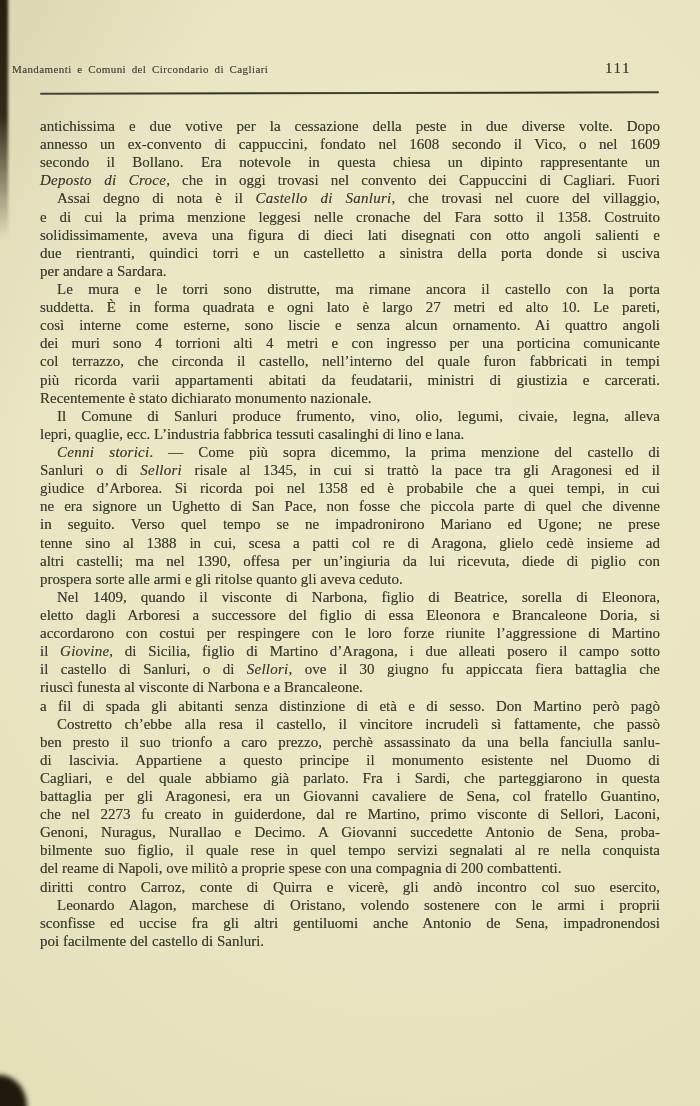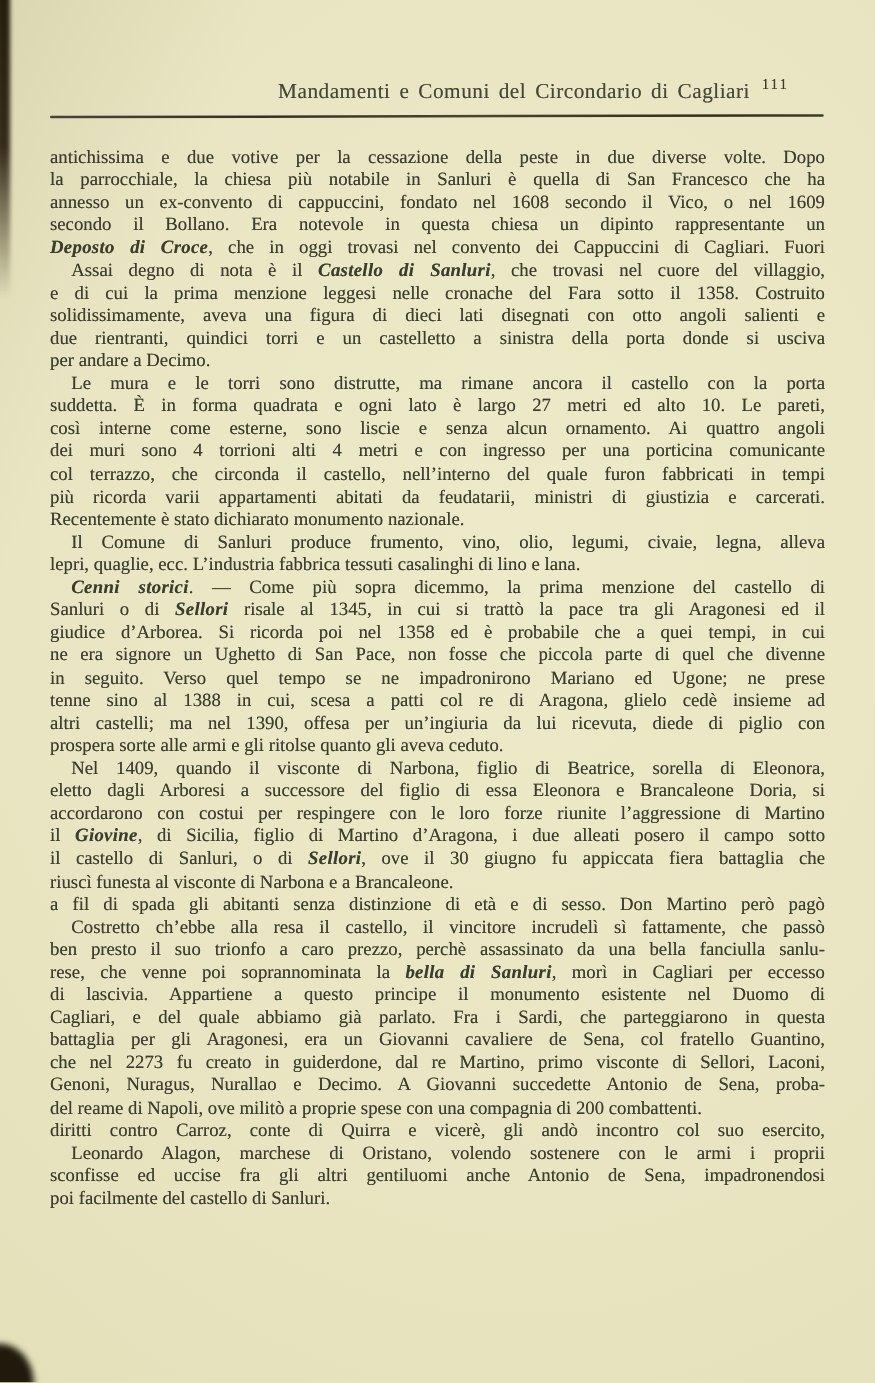--- a/index.html
+++ b/index.html
@@ -19,71 +19,70 @@
   .edge-left {
     position: absolute; left: -3px; top: -6px; width: 11px; height: 245px;
     background: linear-gradient(to bottom, #241d0e 0%, #352b19 50%, rgba(53,43,25,0) 100%);
     filter: blur(1.6px);
   }
   .edge-corner {
     position: absolute; left: -9px; bottom: -11px; width: 36px; height: 42px;
     background: #1f1a0c; border-radius: 0 75% 0 0; filter: blur(2.4px);
   }
   .header-title {
-    position: absolute; top: 63px; left: 0; right: 100px;
-    text-align: right; font-size: 17px; letter-spacing: 0.4px; word-spacing: 2.5px;
+    position: absolute; top: 63px; left: 12px; right: 100px;
+    text-align: left; font-size: 11px; letter-spacing: 0.4px; word-spacing: 2.5px;
     color: #45473a; text-shadow: 0 0 0.4px rgba(69,71,58,0.55);
   }
   .page-number {
     position: absolute; top: 60px; right: 69px;
-    font-size: 12px; letter-spacing: 1.5px; color: #393b2d;
+    font-size: 15px; letter-spacing: 1.5px; color: #393b2d;
     text-shadow: 0 0 0.5px rgba(57,59,45,0.6);
   }
   .rule {
     position: absolute; left: 40px; top: 92px; width: 619px; height: 2px;
     background: linear-gradient(to right, #45453a, #32322a 28%, #454532 55%, #2e2e24 85%, #3c3c30);
     transform: rotate(-0.12deg); border-radius: 1px;
   }
   .text-block { position: absolute; left: 40px; top: 117px; width: 620px; }
   .para { margin: 0; }
   .line {
     font-size: 15px; height: 18.12px; line-height: 18.12px;
     white-space: nowrap;
     text-align: justify; text-align-last: justify;
     text-shadow: 0 0 0.45px rgba(59,61,47,0.62);
   }
   .line.last { text-align-last: left; }
   .line.indent { text-indent: 17px; }
-  .line em { font-style: italic; letter-spacing: 0.25px; font-weight: bold; }
+  .line em { font-style: italic; letter-spacing: 0.25px; }
 </style>
 </head>
 <body>
 
 <div class="page">
   <div class="edge-left"></div>
   <div class="edge-corner"></div>
   <div>
     <div class="header-title">Mandamenti e Comuni del Circondario di Cagliari</div>
     <div class="page-number">111</div>
   </div>
   <div class="rule"></div>
   <div class="text-block">
       <div class="para">
         <div class="line"><span>antichissima e due votive per la cessazione della peste in due diverse volte. Dopo</span></div>
-        <div class="line"><span>la parrocchiale, la chiesa più notabile in Sanluri è quella di San Francesco che ha</span></div>
         <div class="line"><span>annesso un ex-convento di cappuccini, fondato nel 1608 secondo il Vico, o nel 1609</span></div>
         <div class="line"><span>secondo il Bollano. Era notevole in questa chiesa un dipinto rappresentante un</span></div>
         <div class="line"><em>Deposto di Croce</em><span>, che in oggi trovasi nel convento dei Cappuccini di Cagliari. Fuori</span></div>
       </div>
       <div class="para">
         <div class="line indent"><span>Assai degno di nota è il </span><em>Castello di Sanluri</em><span>, che trovasi nel cuore del villaggio,</span></div>
         <div class="line"><span>e di cui la prima menzione leggesi nelle cronache del Fara sotto il 1358. Costruito</span></div>
         <div class="line"><span>solidissimamente, aveva una figura di dieci lati disegnati con otto angoli salienti e</span></div>
         <div class="line"><span>due rientranti, quindici torri e un castelletto a sinistra della porta donde si usciva</span></div>
-        <div class="line last"><span>per andare a Decimo.</span></div>
+        <div class="line last"><span>per andare a Sardara.</span></div>
       </div>
       <div class="para">
         <div class="line indent"><span>Le mura e le torri sono distrutte, ma rimane ancora il castello con la porta</span></div>
         <div class="line"><span>suddetta. È in forma quadrata e ogni lato è largo 27 metri ed alto 10. Le pareti,</span></div>
         <div class="line"><span>così interne come esterne, sono liscie e senza alcun ornamento. Ai quattro angoli</span></div>
         <div class="line"><span>dei muri sono 4 torrioni alti 4 metri e con ingresso per una porticina comunicante</span></div>
         <div class="line"><span>col terrazzo, che circonda il castello, nell’interno del quale furon fabbricati in tempi</span></div>
         <div class="line"><span>più ricorda varii appartamenti abitati da feudatarii, ministri di giustizia e carcerati.</span></div>
         <div class="line last"><span>Recentemente è stato dichiarato monumento nazionale.</span></div>
       </div>
@@ -106,26 +105,26 @@
         <div class="line"><span>eletto dagli Arboresi a successore del figlio di essa Eleonora e Brancaleone Doria, si</span></div>
         <div class="line"><span>accordarono con costui per respingere con le loro forze riunite l’aggressione di Martino</span></div>
         <div class="line"><span>il </span><em>Giovine</em><span>, di Sicilia, figlio di Martino d’Aragona, i due alleati posero il campo sotto</span></div>
         <div class="line"><span>il castello di Sanluri, o di </span><em>Sellori</em><span>, ove il 30 giugno fu appiccata fiera battaglia che</span></div>
         <div class="line last"><span>riuscì funesta al visconte di Narbona e a Brancaleone.</span></div>
       </div>
       <div class="para">
         <div class="line"><span>a fil di spada gli abitanti senza distinzione di età e di sesso. Don Martino però pagò</span></div>
         <div class="line indent"><span>Costretto ch’ebbe alla resa il castello, il vincitore incrudelì sì fattamente, che passò</span></div>
         <div class="line"><span>ben presto il suo trionfo a caro prezzo, perchè assassinato da una bella fanciulla sanlu-</span></div>
-        <div class="line"><span>rese, che venne poi soprannominata la </span><em>bella di Sanluri</em><span>, morì in Cagliari per eccesso</span></div>
         <div class="line"><span>di lascivia. Appartiene a questo principe il monumento esistente nel Duomo di</span></div>
         <div class="line"><span>Cagliari, e del quale abbiamo già parlato. Fra i Sardi, che parteggiarono in questa</span></div>
         <div class="line"><span>battaglia per gli Aragonesi, era un Giovanni cavaliere de Sena, col fratello Guantino,</span></div>
         <div class="line"><span>che nel 2273 fu creato in guiderdone, dal re Martino, primo visconte di Sellori, Laconi,</span></div>
         <div class="line"><span>Genoni, Nuragus, Nurallao e Decimo. A Giovanni succedette Antonio de Sena, proba-</span></div>
+        <div class="line"><span>bilmente suo figlio, il quale rese in quel tempo servizi segnalati al re nella conquista</span></div>
         <div class="line last"><span>del reame di Napoli, ove militò a proprie spese con una compagnia di 200 combattenti.</span></div>
       </div>
       <div class="para">
         <div class="line"><span>diritti contro Carroz, conte di Quirra e vicerè, gli andò incontro col suo esercito,</span></div>
         <div class="line indent"><span>Leonardo Alagon, marchese di Oristano, volendo sostenere con le armi i proprii</span></div>
         <div class="line"><span>sconfisse ed uccise fra gli altri gentiluomi anche Antonio de Sena, impadronendosi</span></div>
         <div class="line last"><span>poi facilmente del castello di Sanluri.</span></div>
       </div>
     </div>
 </div>

